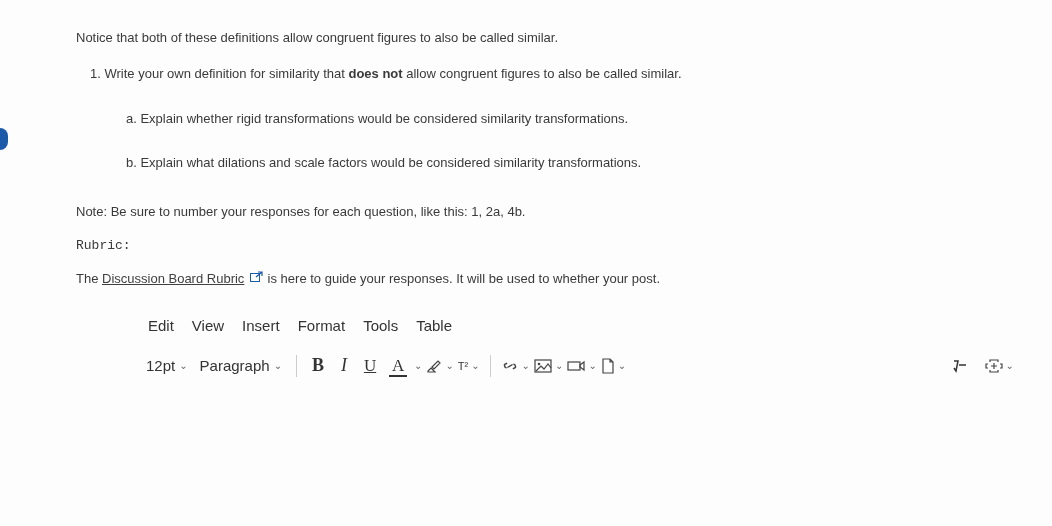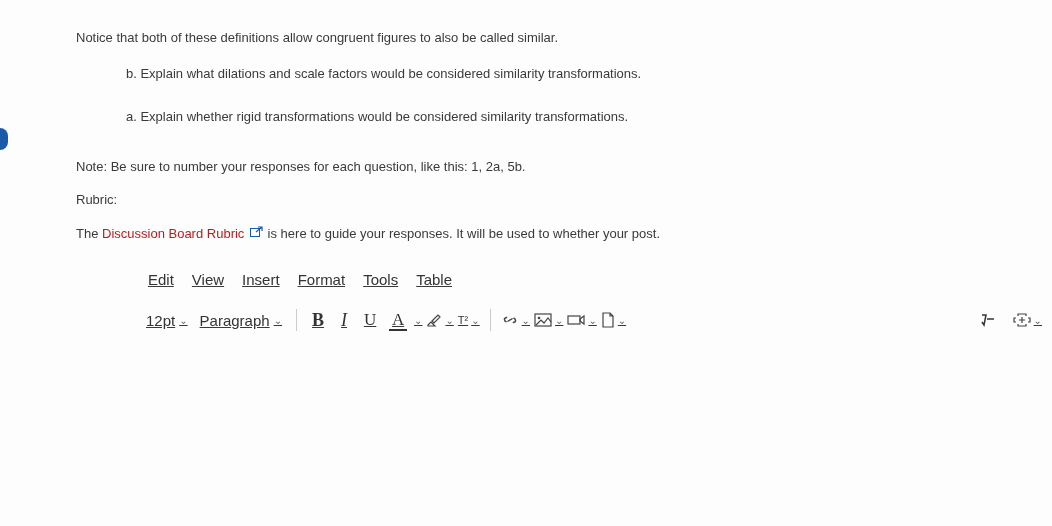--- a/index.html
+++ b/index.html
@@ -17,40 +17,40 @@
       font-size: 13px;
       line-height: 1.5;
     }
     .intro { margin-bottom: 16px; }
     .question-1 { margin-bottom: 26px; padding-left: 14px; }
     .question-2 { margin-bottom: 20px; padding-left: 14px; }
     .sub-question { padding-left: 50px; margin-bottom: 24px; }
     .sub-question:first-of-type { margin-top: 22px; }
     .bold { font-weight: 600; }
     .note { margin-top: 30px; margin-bottom: 14px; }
-    .rubric-label { margin-bottom: 14px; }
+    .rubric-label { margin-bottom: 14px; font-family: Liberation Mono, monospace; }
     .rubric-text { margin-bottom: 28px; }
     .link {
-      color: #b91c1c;
+      color: #404040;
+      text-decoration: underline;
       cursor: pointer;
     }
     .ext-icon {
       display: inline-block;
       width: 14px;
       height: 12px;
       position: relative;
       top: 0px;
       margin-left: 2px;
     }
     .ext-icon svg { width: 14px; height: 12px; }
     
     .editor-bar {
       padding-left: 140px;
-      padding-right: 8px;
-      text-decoration: underline;
+      padding-right: 36px;
     }
     .menu-row {
       display: flex;
       gap: 18px;
       font-size: 15px;
       color: #333;
       margin-bottom: 20px;
       padding-left: 8px;
     }
     .menu-item { cursor: pointer; }
@@ -126,25 +126,28 @@
     }
   </style>
 </head>
 <body>
 
 <div class="side-tab"></div>
 
 <div class="content">
   <p class="intro">Notice that both of these definitions allow congruent figures to also be called similar.</p>
 
-
+  <p class="question-1">
+    <span>1. </span><span>Write your own definition for similarity that </span><span class="bold">does not</span><span> allow congruent figures to also be called similar.</span>
+  </p>
+
+  <p class="sub-question">a. Explain whether rigid transformations would be considered similarity transformations.</p>
   <p class="sub-question">b. Explain what dilations and scale factors would be considered similarity transformations.</p>
-  <p class="sub-question">a. Explain whether rigid transformations would be considered similarity transformations.</p>
-
-  <p class="note">Note: Be sure to number your responses for each question, like this: 1, 2a, 5b.</p>
+
+  <p class="note">Note: Be sure to number your responses for each question, like this: 1, 2a, 4b.</p>
   <p class="rubric-label">Rubric:</p>
   <p class="rubric-text">
     <span>The </span><a class="link">Discussion Board Rubric</a>
     <span class="ext-icon">
       <svg viewBox="0 0 14 12">
           <rect x="0.5" y="2.5" width="9" height="8" fill="none" stroke="#1a5aa8" stroke-width="1"></rect>
           <path d="M6 6 L12 1 M8 1 L12 1 L12 5" fill="none" stroke="#1a5aa8" stroke-width="1.2"></path>
         </svg>
     </span>
     <span> is here to guide your responses. It will be used to whether your post.</span>

